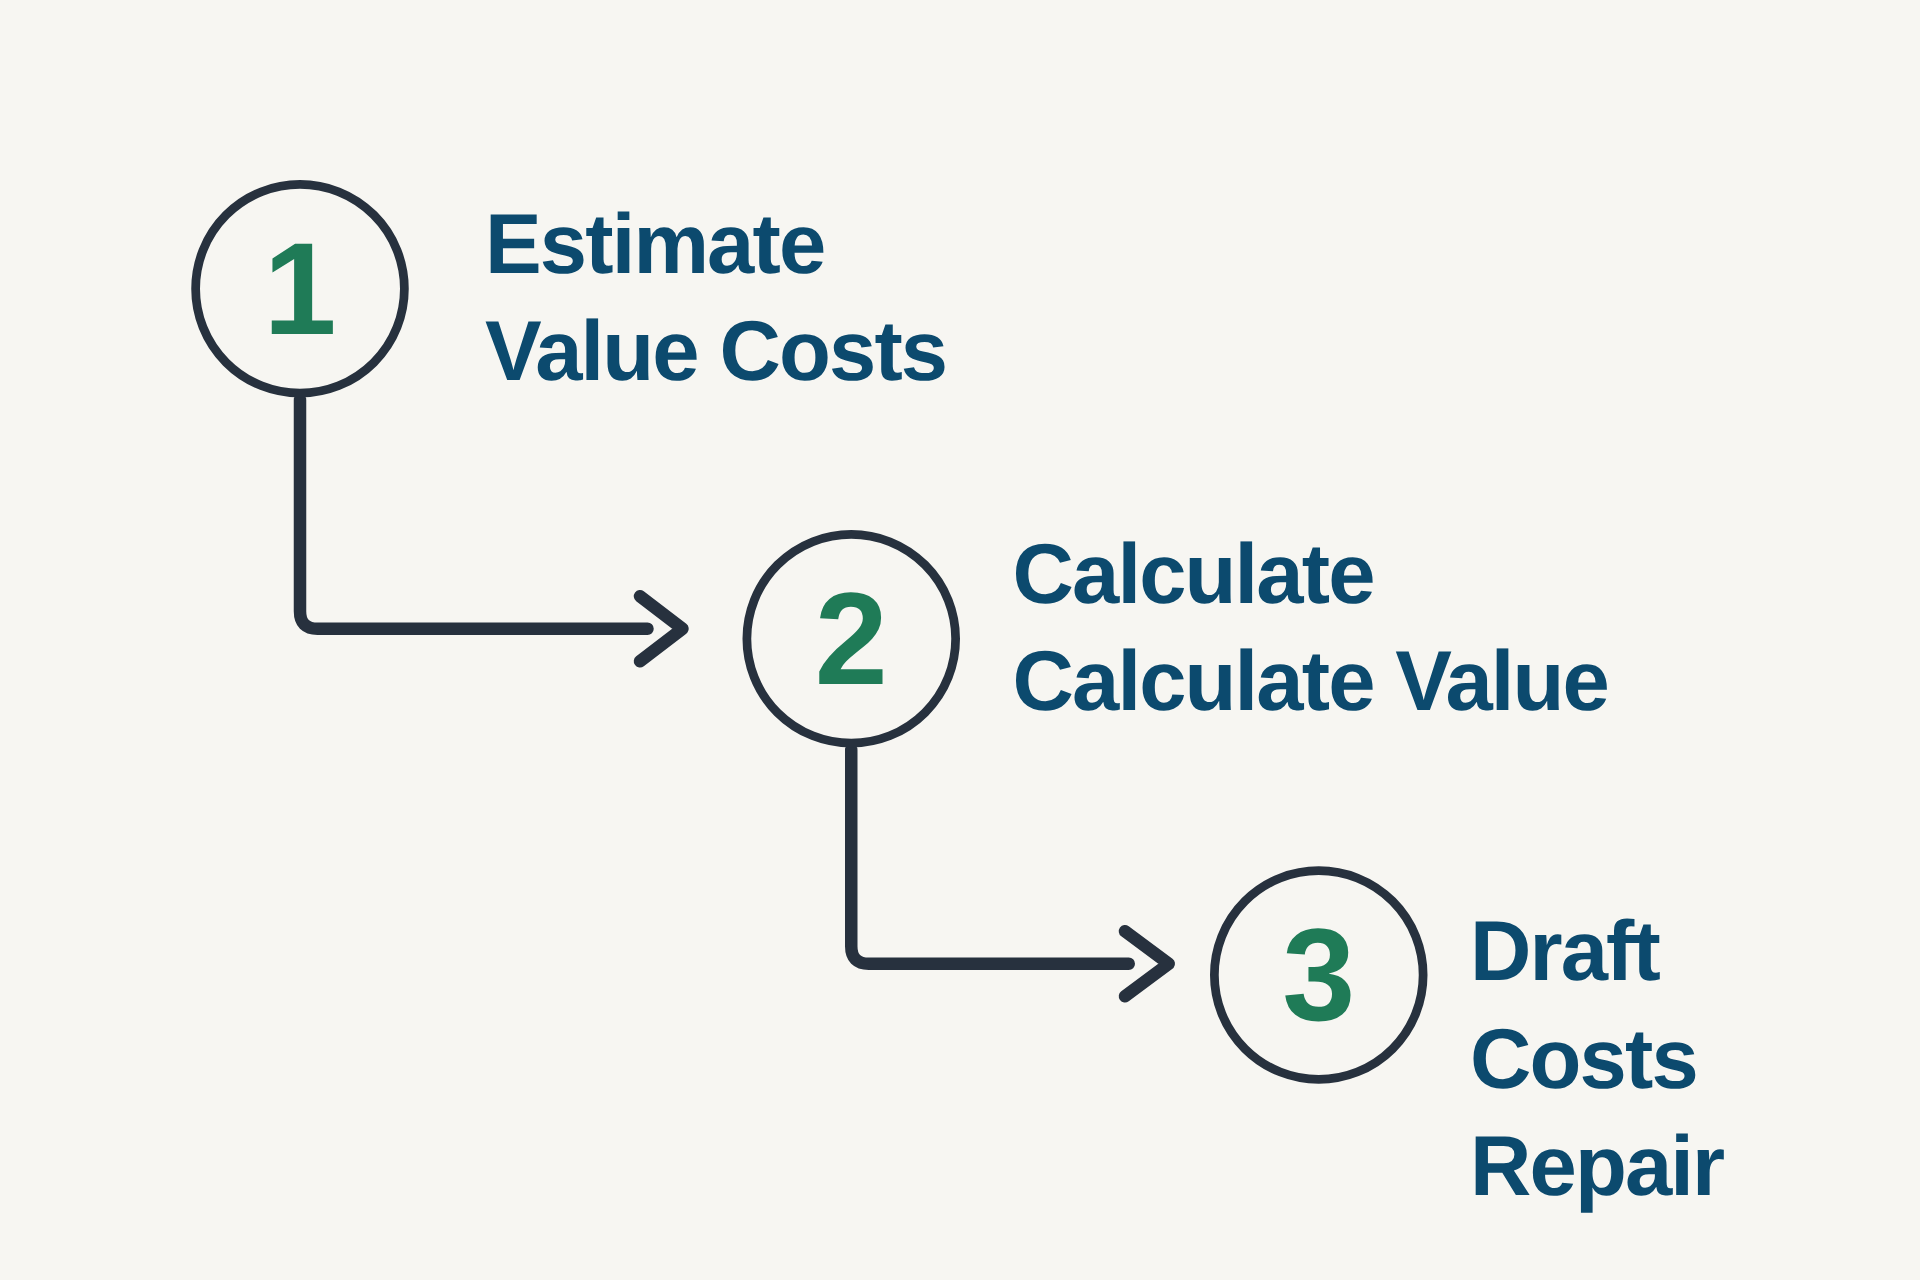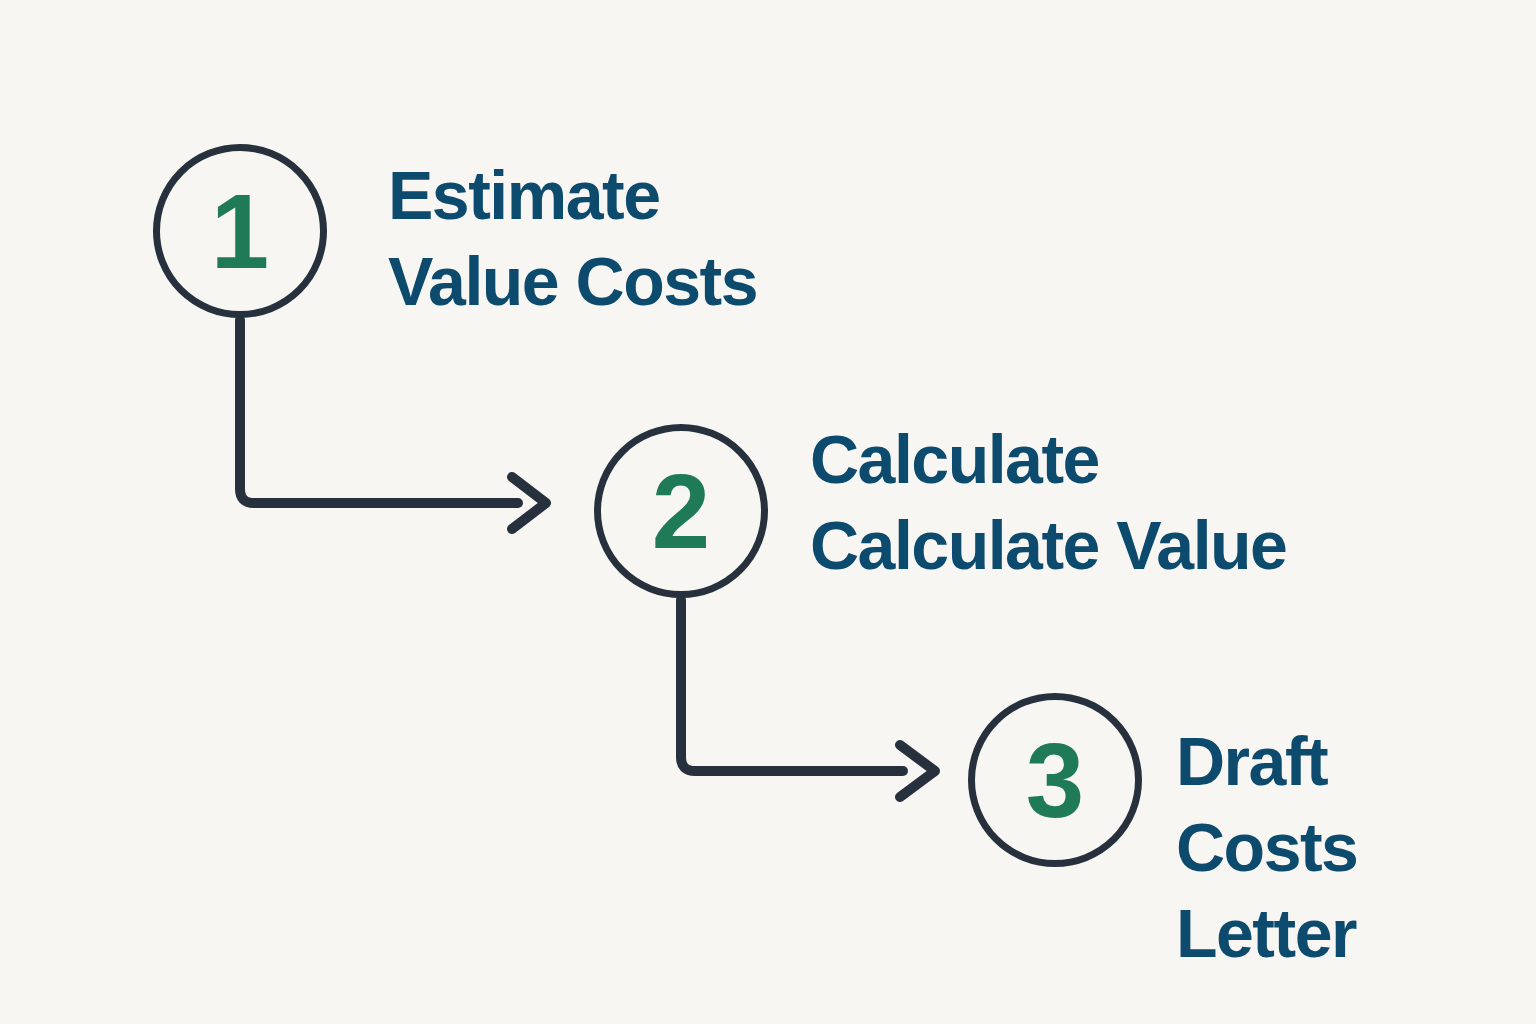--- a/index.html
+++ b/index.html
@@ -88,16 +88,16 @@
     <div>Calculate</div>
     <div>Calculate Value</div>
   </div>
 
   <div class="step-circle circle-3">
     <span class="step-number">3</span>
   </div>
   <div class="step-label label-3">
     <div>Draft</div>
     <div>Costs</div>
-    <div>Letter</div>
+    <div>Repair</div>
   </div>
 
 </div>
 
 </body></html>

